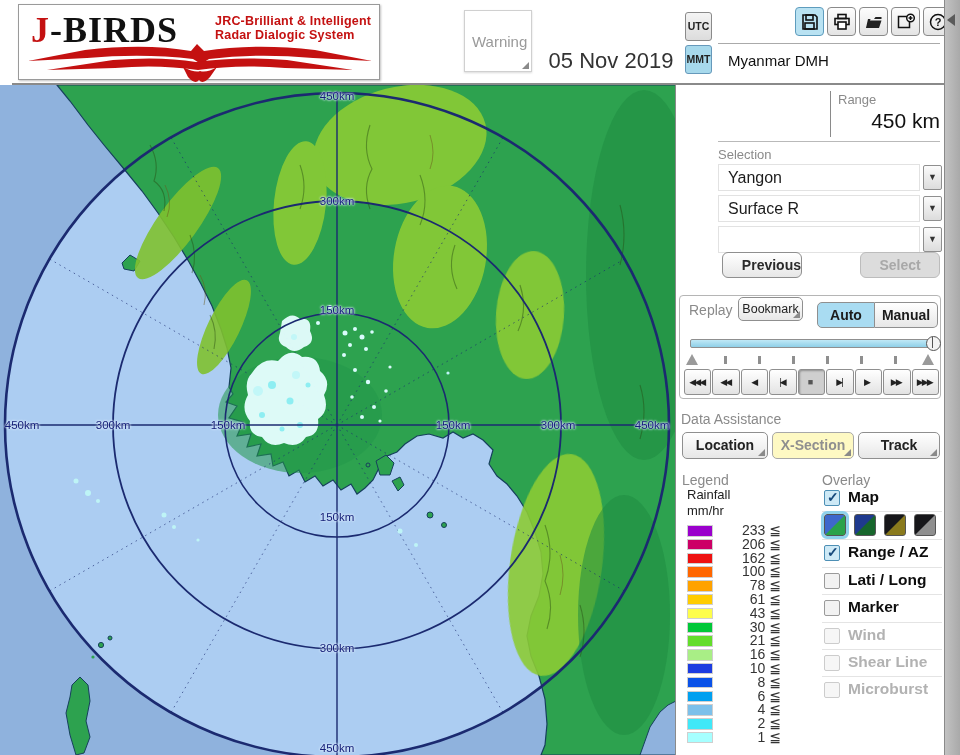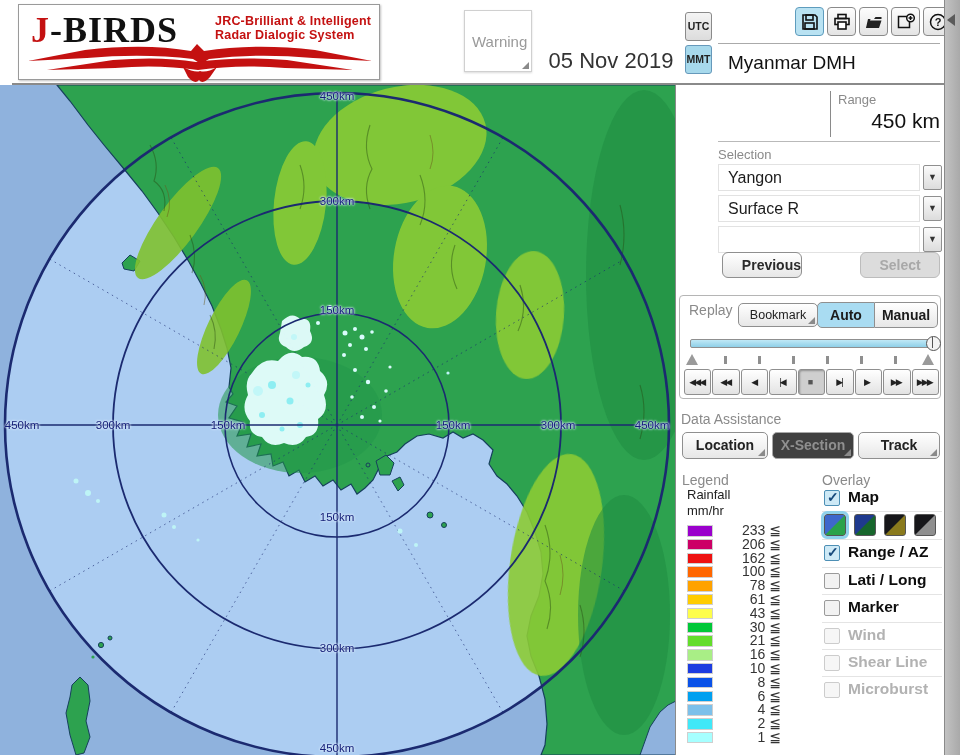--- a/index.html
+++ b/index.html
@@ -48,58 +48,58 @@
   #zoom-out { left:677px; top:248px; }
   #zoom-track { position:absolute; left:681px; top:123px; width:25px; height:124px; background:#e3e3e3; border:1px solid #b5b5b5; border-radius:2px; }
   #zoom-groove { position:absolute; left:11px; top:4px; width:3px; height:114px; background:#bdbdbd; border-right:1px solid #fff; }
   #zoom-handle { position:absolute; left:1px; top:94px; width:21px; height:15px; background:linear-gradient(#fafafa,#d7d7d7); border:1px solid #909090; border-radius:2px; }
   #zoom-handle::after { content:""; position:absolute; left:3px; top:5px; width:14px; height:1px; background:#999; box-shadow:0 3px 0 #999; }
 
   
   #panel { position:absolute; left:676px; top:85px; width:268px; height:670px; background:#fff; }
   .sep { position:absolute; background:#b9b9b9; }
   .glabel { position:absolute; color:#8a8a8a; font-size:13px; }
-  #station-name { position:absolute; left:52px; top:-33px; font-size:19px; color:#111; }
+  #station-name { position:absolute; left:52px; top:-33px; font-size:15px; color:#111; }
   #hdr-sep { position:absolute; left:42px; top:-42px; width:222px; height:1px; background:#aaa; }
   #range-divider { position:absolute; left:154px; top:6px; width:1px; height:46px; background:#8a8a8a; }
   #range-label { left:162px; top:7px; }
   #range-value { position:absolute; left:124px; top:24px; width:140px; text-align:right; font-size:21px; color:#111; }
   #range-sep { left:42px; top:56px; width:222px; height:1px; }
   #selection-label { left:42px; top:62px; }
 
   .dd-row { position:absolute; left:42px; width:224px; height:27px; }
   .dd-field { position:absolute; left:0; top:0; width:202px; height:27px; background:#fff; border:1px solid #e2e2e2; font-size:16px; color:#1c1c1c; line-height:25px; padding-left:9px; }
   .dd-btn { position:absolute; right:0; top:1px; width:19px; height:25px; background:linear-gradient(#fbfbfb,#dcdcdc); border:1px solid #8f8f8f; border-radius:2px; text-align:center; line-height:23px; font-size:9px; color:#333; }
   #dd1 { top:79px; } #dd2 { top:110px; } #dd3 { top:141px; }
 
   .pushbtn { position:absolute; height:26px; border:1px solid #8f8f8f; border-radius:6px; background:linear-gradient(#ffffff,#e7e7e7); font-size:14px; font-weight:bold; color:#2a2a2a; text-align:center; }
   #btn-previous { left:46px; top:167px; width:80px; line-height:24px;text-align:right; }
   #btn-select { left:184px; top:167px; width:80px; line-height:24px; color:#a8a8a8; background:#dcdcdc; border-color:#bcbcbc; }
 
   
   #replay-box { position:absolute; left:3px; top:210px; width:262px; height:104px; border:1px solid #b5b5b5; border-radius:4px; }
   #replay-label { left:9px; top:6px; font-size:14px; }
-  #btn-bookmark { position:absolute; left:58px; top:7px; width:80px; height:24px; border:1px solid #8f8f8f; border-radius:5px; background:linear-gradient(#ffffff,#e7e7e7); font-size:12.5px; color:#222; text-align:center; line-height:22px; }
+  #btn-bookmark { position:absolute; left:58px; top:1px; width:65px; height:24px; border:1px solid #8f8f8f; border-radius:5px; background:linear-gradient(#ffffff,#e7e7e7); font-size:12.5px; color:#222; text-align:center; line-height:22px; }
   #seg-auto { position:absolute; left:137px; top:6px; width:58px; height:26px; background:#a9dcf2; border:1px solid #8f8f8f; border-radius:5px 0 0 5px; font-size:14px; font-weight:bold; color:#1c1c1c; text-align:center; line-height:24px; }
   #seg-manual { position:absolute; left:195px; top:6px; width:63px; height:26px; background:linear-gradient(#ffffff,#e7e7e7); border:1px solid #8f8f8f; border-left:none; border-radius:0 5px 5px 0; font-size:14px; font-weight:bold; color:#1c1c1c; text-align:center; line-height:24px; }
   #replay-slider { position:absolute; left:10px; top:43px; width:244px; height:9px; background:linear-gradient(#c0e8f6,#8fd0e8); border:1px solid #8f8f8f; border-radius:2px; }
   #slider-handle { position:absolute; right:-8px; top:-4px; width:15px; height:15px; background:#f4f4f4; border:1.5px solid #555; border-radius:50%; }
   #slider-handle::after { content:""; position:absolute; left:5px; top:0; width:1px; height:11px; background:#555; }
   .endtri { position:absolute; top:58px; width:0; height:0; border-left:6px solid transparent; border-right:6px solid transparent; border-bottom:11px solid #9a9a9a; }
   #tri-left { left:6px; } #tri-right { left:242px; }
   .tick { position:absolute; top:60px; width:3px; height:8px; background:#8f8f8f; }
   #playrow { position:absolute; left:4px; top:73px; width:256px; height:26px; display:flex; }
   .pbtn { flex:1; margin-right:1px; border:1px solid #8f8f8f; border-radius:3px; background:linear-gradient(#ffffff,#e3e3e3); font-size:9px; color:#222; text-align:center; line-height:24px; letter-spacing:-2px; padding-right:2px; overflow:hidden; white-space:nowrap; }
   .pbtn.pressed { background:#cfcfcf; box-shadow:inset 1px 1px 2px rgba(0,0,0,.3); color:#555; }
 
   
   #da-label { left:5px; top:326px; font-size:14px; }
   .dabtn { position:absolute; top:347px; height:27px; border:1px solid #8f8f8f; border-radius:5px; background:linear-gradient(#ffffff,#e7e7e7); font-size:14px; font-weight:bold; color:#222; text-align:center; line-height:25px; }
   #btn-location { left:6px; width:86px; }
-  #btn-xsection { left:96px; width:82px; background:#404040; color:#8f8f8f; border-color:#a8a8a8; }
+  #btn-xsection { left:96px; width:82px; background:#fef9c3; color:#8f8f8f; border-color:#a8a8a8; }
   #btn-track { left:182px; width:82px; }
 
   #legend-label { left:6px; top:387px; font-size:14px; }
   #overlay-label { left:146px; top:387px; font-size:14px; }
 
   
   #legend-unit { position:absolute; left:11px; top:402px; font-size:13px; color:#222; line-height:16px; }
   #legend-rows { position:absolute; left:11px; top:439px; width:110px; }
   .lrow { position:relative; height:13.8px; }
   .lswatch { position:absolute; left:0; top:1px; width:26px; height:11.5px; border:1px solid #cfcfcf; }

